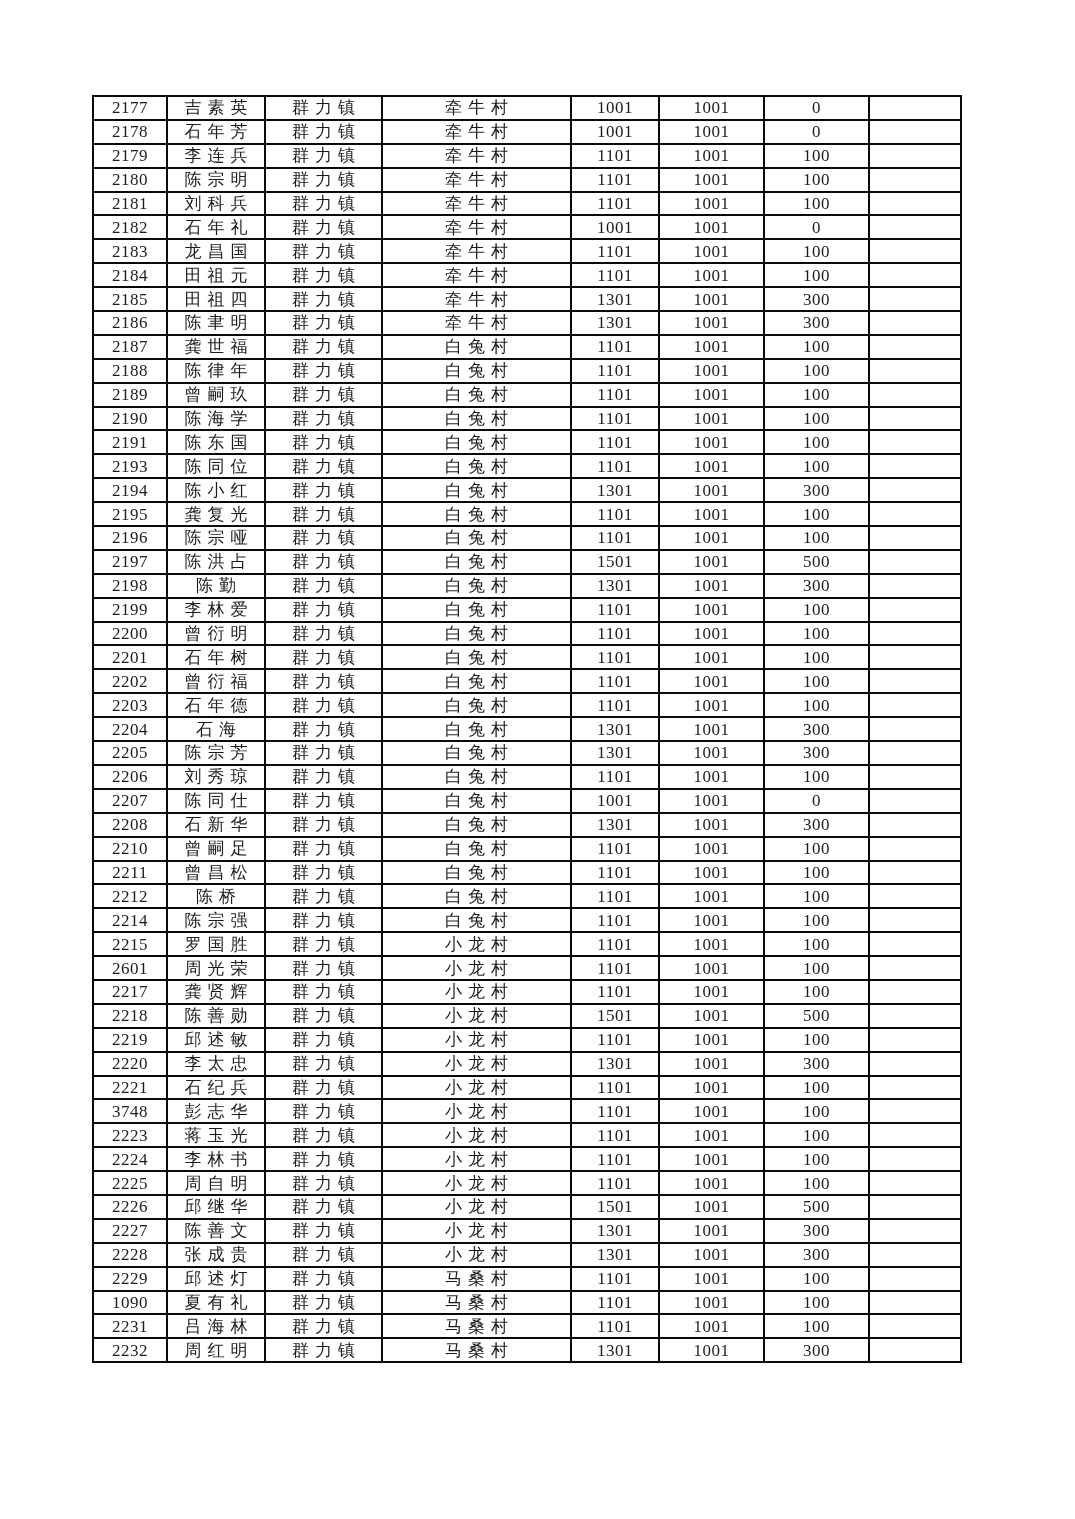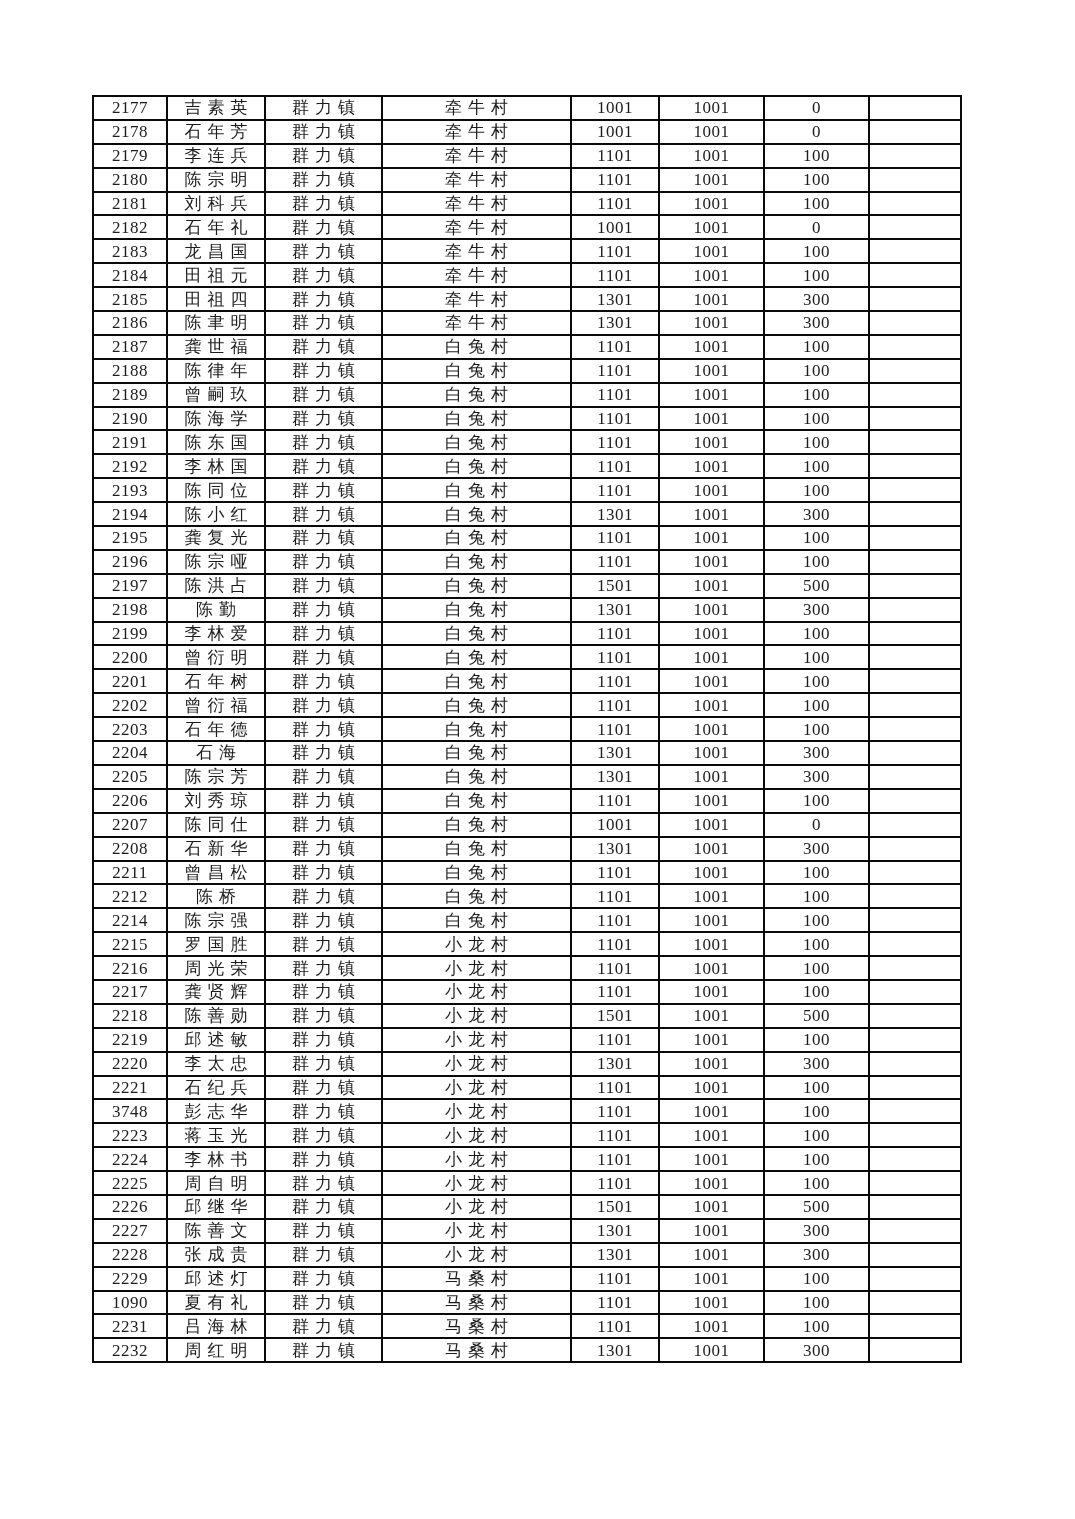--- a/index.html
+++ b/index.html
@@ -219,30 +219,20 @@
           <td class="c1">2191</td>
           <td class="c2">陈东国</td>
           <td class="c3">群力镇</td>
           <td class="c4">白兔村</td>
           <td class="c5">1101</td>
           <td class="c6">1001</td>
           <td class="c7">100</td>
           <td class="c8"></td>
         </tr>
         <tr>
-          <td class="c1">2192</td>
-          <td class="c2">李林国</td>
-          <td class="c3">群力镇</td>
-          <td class="c4">白兔村</td>
-          <td class="c5">1101</td>
-          <td class="c6">1001</td>
-          <td class="c7">100</td>
-          <td class="c8"></td>
-        </tr>
-        <tr>
           <td class="c1">2193</td>
           <td class="c2">陈同位</td>
           <td class="c3">群力镇</td>
           <td class="c4">白兔村</td>
           <td class="c5">1101</td>
           <td class="c6">1001</td>
           <td class="c7">100</td>
           <td class="c8"></td>
         </tr>
         <tr>
@@ -389,20 +379,30 @@
           <td class="c1">2208</td>
           <td class="c2">石新华</td>
           <td class="c3">群力镇</td>
           <td class="c4">白兔村</td>
           <td class="c5">1301</td>
           <td class="c6">1001</td>
           <td class="c7">300</td>
           <td class="c8"></td>
         </tr>
         <tr>
+          <td class="c1">2210</td>
+          <td class="c2">曾嗣足</td>
+          <td class="c3">群力镇</td>
+          <td class="c4">白兔村</td>
+          <td class="c5">1101</td>
+          <td class="c6">1001</td>
+          <td class="c7">100</td>
+          <td class="c8"></td>
+        </tr>
+        <tr>
           <td class="c1">2211</td>
           <td class="c2">曾昌松</td>
           <td class="c3">群力镇</td>
           <td class="c4">白兔村</td>
           <td class="c5">1101</td>
           <td class="c6">1001</td>
           <td class="c7">100</td>
           <td class="c8"></td>
         </tr>
         <tr>
@@ -429,21 +429,21 @@
           <td class="c1">2215</td>
           <td class="c2">罗国胜</td>
           <td class="c3">群力镇</td>
           <td class="c4">小龙村</td>
           <td class="c5">1101</td>
           <td class="c6">1001</td>
           <td class="c7">100</td>
           <td class="c8"></td>
         </tr>
         <tr>
-          <td class="c1">2216</td>
+          <td class="c1">2601</td>
           <td class="c2">周光荣</td>
           <td class="c3">群力镇</td>
           <td class="c4">小龙村</td>
           <td class="c5">1101</td>
           <td class="c6">1001</td>
           <td class="c7">100</td>
           <td class="c8"></td>
         </tr>
         <tr>
           <td class="c1">2217</td>

